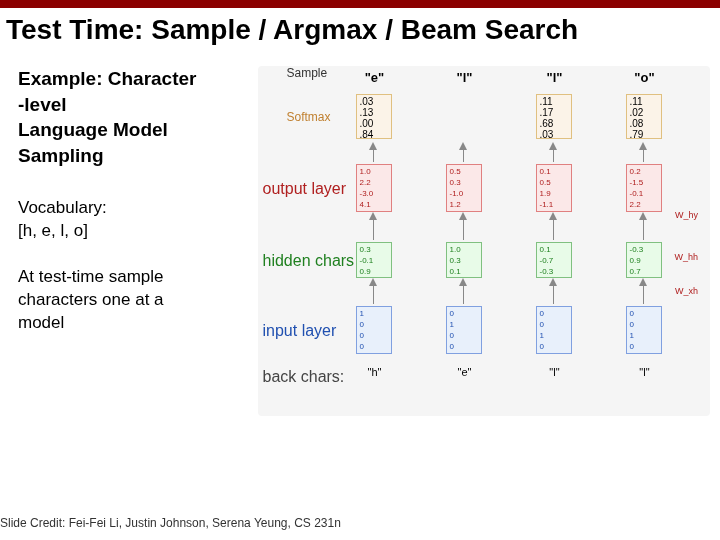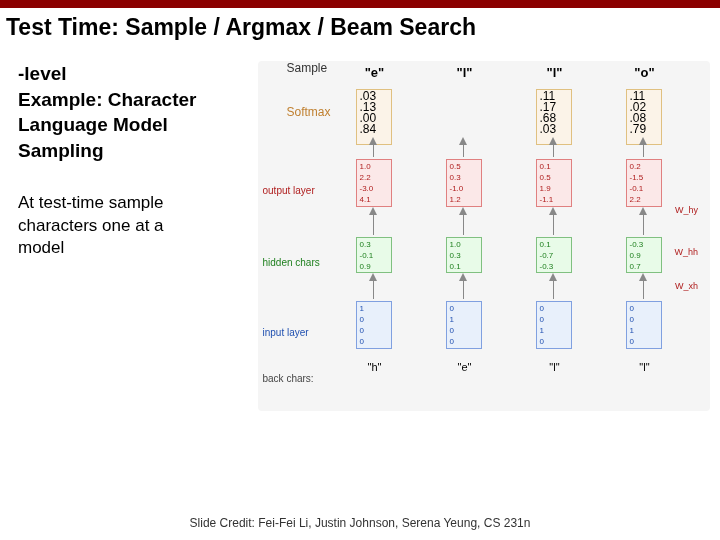--- a/index.html
+++ b/index.html
@@ -6,21 +6,21 @@
   body {
     font-family: Arial, Helvetica, sans-serif;
     width: 720px; height: 540px;
     background: #fff;
     position: relative;
   }
   .topbar {
     width: 100%; height: 8px; background: #8b0000;
   }
   .title {
-    font-size: 23px;
+    font-size: 28px;
     padding: 6px 10px 0 6px;
     color: #000;
   }
   .main {
     display: flex;
     padding: 20px 10px 0 18px;
   }
   .leftcol { width: 245px; }
   .leftblock { font-size: 19px; font-weight: bold; line-height: 1.35; margin-bottom: 28px; }
   .leftsmall { font-size: 17px; line-height: 1.35; margin-bottom: 24px; }
@@ -38,24 +38,24 @@
   .sample-label { left: 28px; top: 0; }
   .softmax-label { left: 28px; top: 44px; color: #c08030; }
   .sampled {
     position: absolute;
     font-size: 13px; font-weight: bold;
     top: 4px;
     width: 40px; text-align: center;
   }
   .softmax-box {
     position: absolute;
-    width: 36px; height: 56px;
+    width: 36px; height: 45px;
     background: #fbf3e8;
     border: 1px solid #e0c080;
-    font-size: 12px;
+    font-size: 10px;
     line-height: 11px;
     padding: 1px 2px;
     top: 28px;
   }
   .output-box {
     position: absolute;
     width: 36px; height: 48px;
     background: #fbe8e8;
     border: 1px solid #e08080;
     font-size: 8px;
@@ -87,22 +87,21 @@
     color: #2050b0;
   }
   .inchar {
     position: absolute;
     top: 300px;
     font-size: 11px;
     width: 40px; text-align: center;
   }
   .layer-label {
     position: absolute;
-    font-size: 10px;
-    margin-top: 10px;
+    font-size: 16px;
   }
   .output-layer-label { left: 4px; top: 114px; color: #b02020; }
   .hidden-layer-label { left: 4px; top: 186px; color: #208020; }
   .input-layer-label  { left: 4px; top: 256px; color: #2050b0; }
   .inchars-label { left: 4px; top: 302px; color: #444; }
   .w-label { position: absolute; font-size: 9px; color: #b02020; right: 12px; }
   .why { top: 144px; }
   .whh { top: 186px; }
   .wxh { top: 220px; }
   .up-arrow {
@@ -112,39 +111,43 @@
     border-right: 4px solid transparent;
     border-bottom: 8px solid #888;
   }
   .up-line {
     position: absolute;
     width: 1px; background: #888;
   }
   .credit {
     position: absolute;
     bottom: 10px; width: 100%;
-    text-align: center;
+    text-align: left;
     font-size: 12px; color: #333;
   }
   .c0 { left: 98px; } .c1 { left: 188px; } .c2 { left: 278px; } .c3 { left: 368px; }
   .cs0 { left: 96px; } .cs1 { left: 186px; } .cs2 { left: 276px; } .cs3 { left: 366px; }
 </style>
 </head>
 <body>
 
 <div class="topbar"></div>
 <h1 class="title">Test Time: Sample / Argmax / Beam Search</h1>
 
 <div class="main">
   <div class="leftcol">
     <div class="leftblock">
+      <div>Example: Character</div>
       <div>-level</div>
-      <div>Example: Character</div>
       <div>Language Model</div>
       <div>Sampling</div>
+    </div>
+    <div class="leftsmall">
+      <div>Vocabulary:</div>
+      <div>[h, e, l, o]</div>
     </div>
     <div class="leftsmall">
       <div>At test-time sample</div>
       <div>characters one at a</div>
       <div>model</div>
     </div>
   </div>
 
   <div class="diagram">
     <div class="row-label sample-label">Sample</div>

